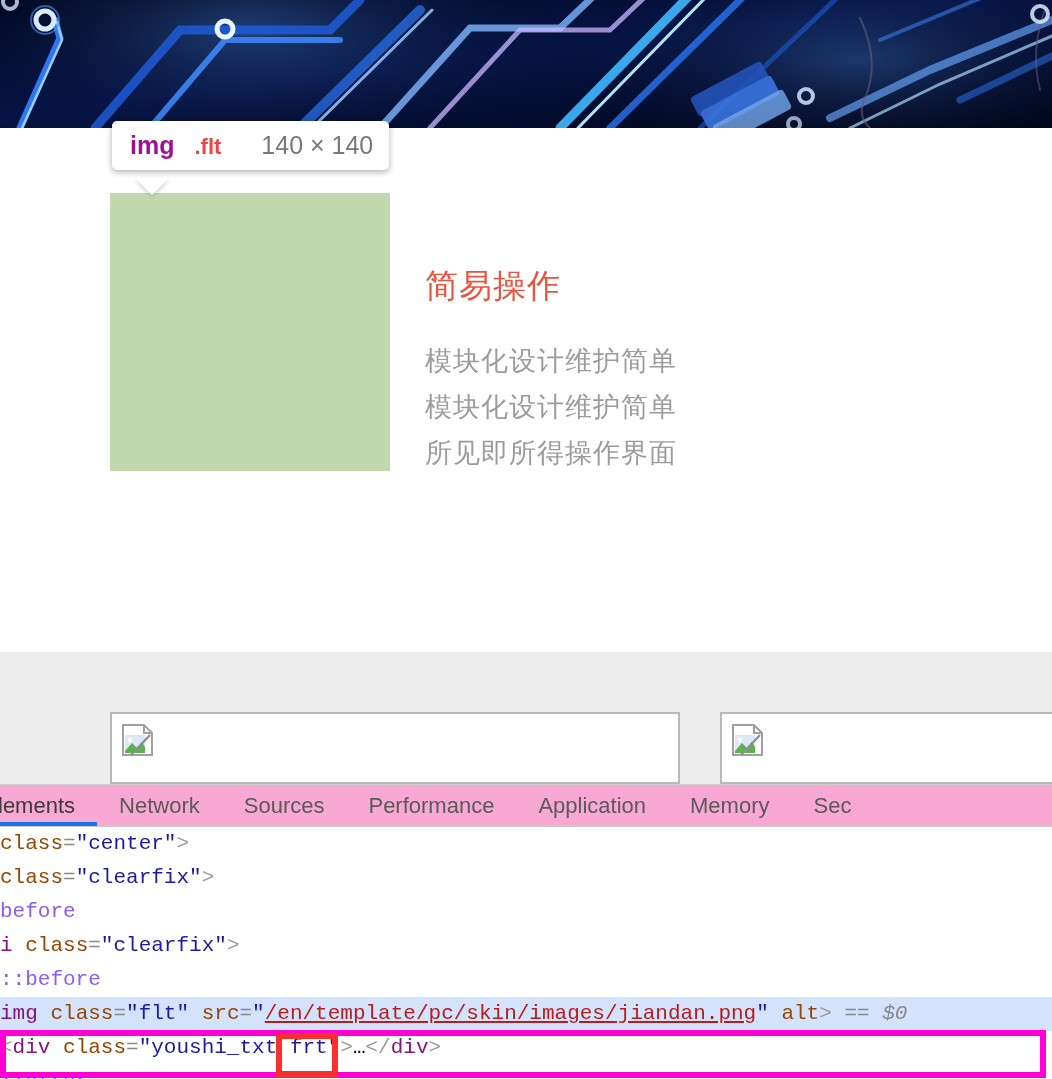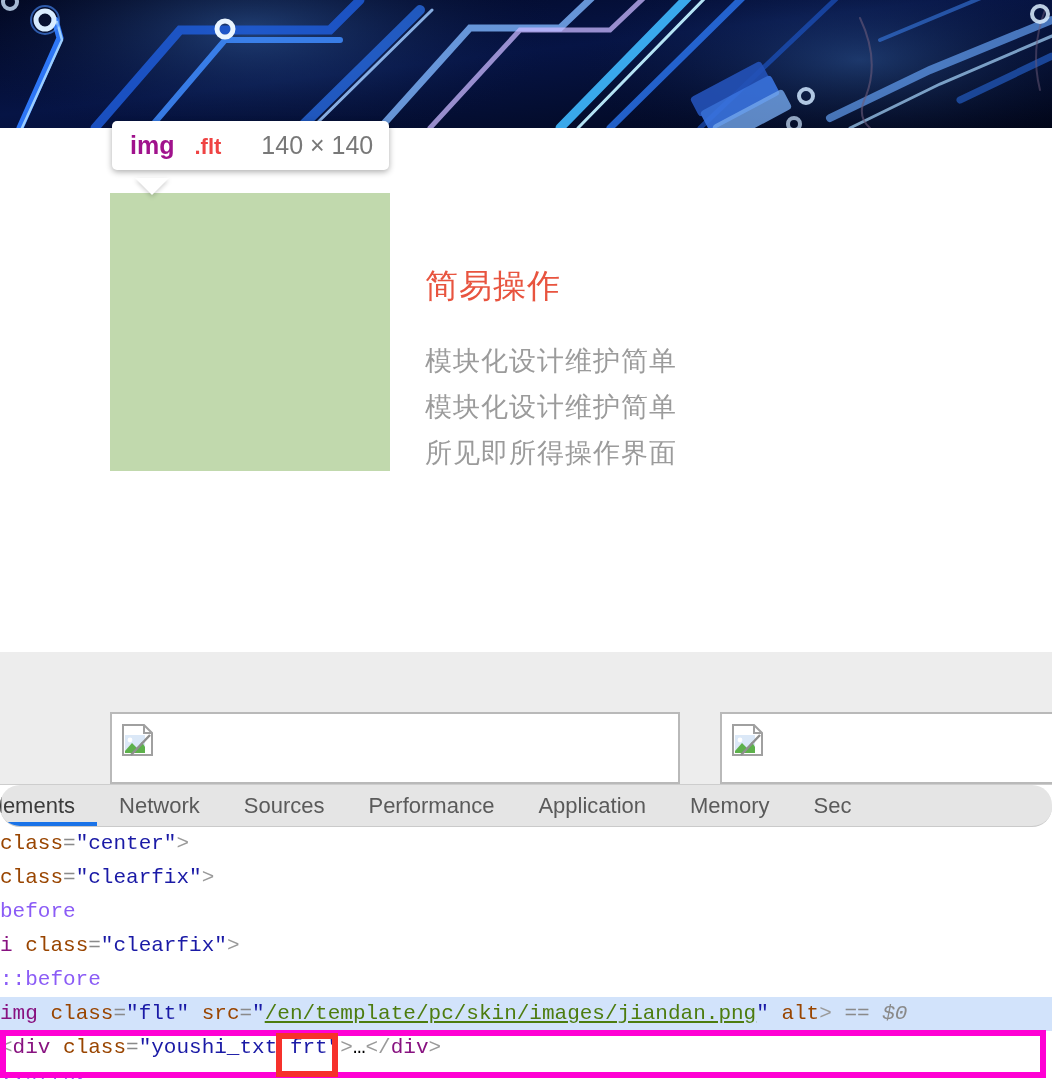--- a/index.html
+++ b/index.html
@@ -110,26 +110,25 @@
     left: 0; top: 784px;
     width: 1052px;
     height: 295px;
     background: #ffffff;
     border-top: 1px solid #cdcdcd;
   }
 
   .dt-tabbar {
     position: relative;
     height: 41px;
-    background: #e5e5e5;
+    background: #f9a8d4;
     border-bottom: 1px solid #cacaca;
     display: flex;
     align-items: center;
     overflow: hidden;
-    border-radius: 20px;
   }
   .dt-tab {
     position: relative;
     height: 41px;
     line-height: 41px;
     padding: 0 22px;
     font-size: 22px;
     color: #5a5a5a;
     white-space: nowrap;
     font-family: "Liberation Sans", sans-serif;
@@ -162,21 +161,21 @@
     padding-left: 0px;
   }
   .code-row.selected {
     background: #d2e3fb;
   }
   .tok-tagname   { color: #881280; }
   .tok-attrname  { color: #994500; }
   .tok-attrvalue { color: #1a1aa6; }
   .tok-punct     { color: #9a9a9a; }
   .tok-pseudo    { color: #8b5cf6; }
-  .tok-link      { color: #4d7c0f; text-decoration: underline; }
+  .tok-link      { color: #b91c1c; text-decoration: underline; }
   .tok-dollar    { color: #8a8a8a; font-style: italic; }
   .tok-eq        { color: #8a8a8a; }
 
   
   .anno-magenta {
     position: absolute;
     left: 0;
     top: 203px;
     width: 1046px;
     height: 48px;

